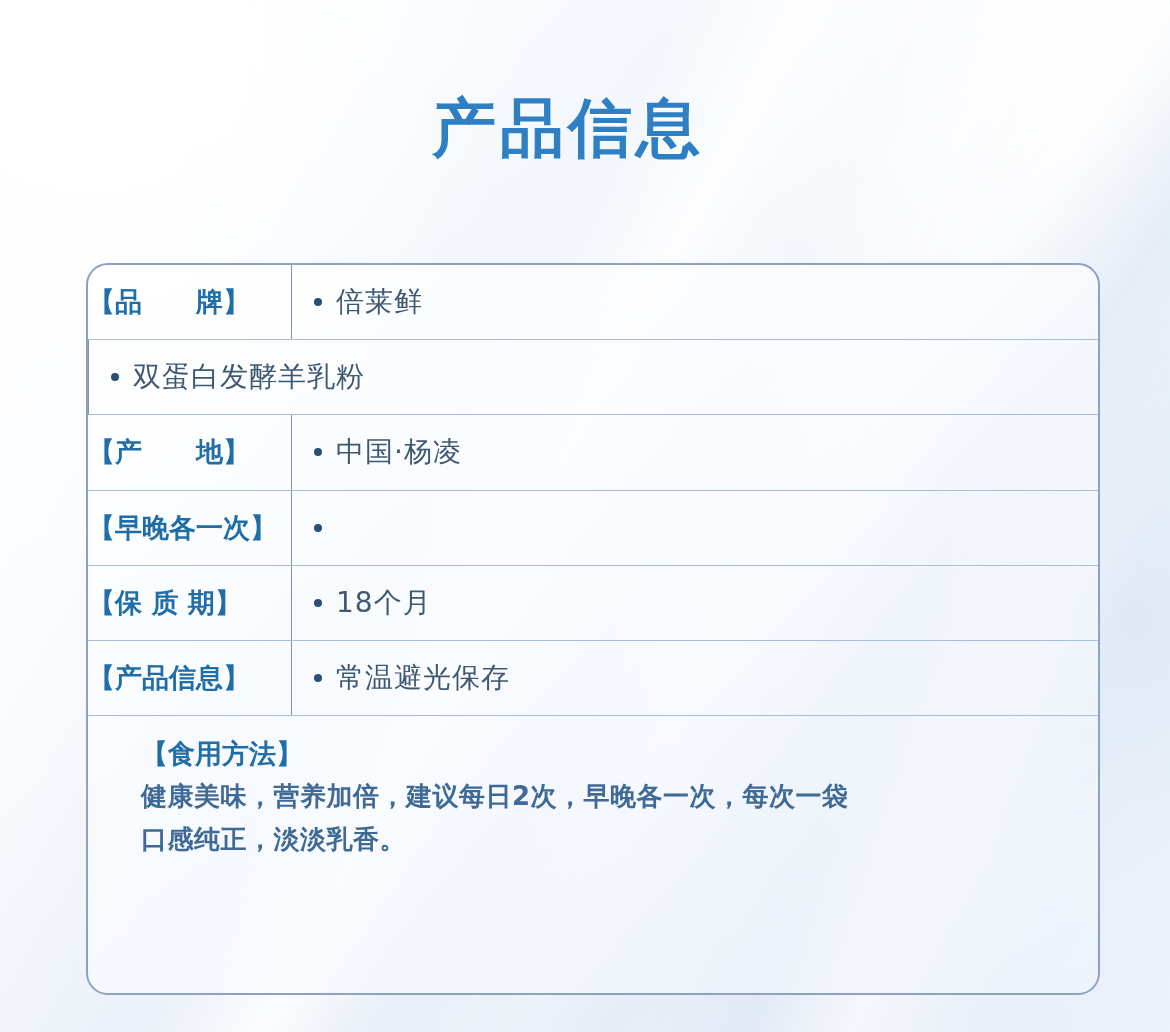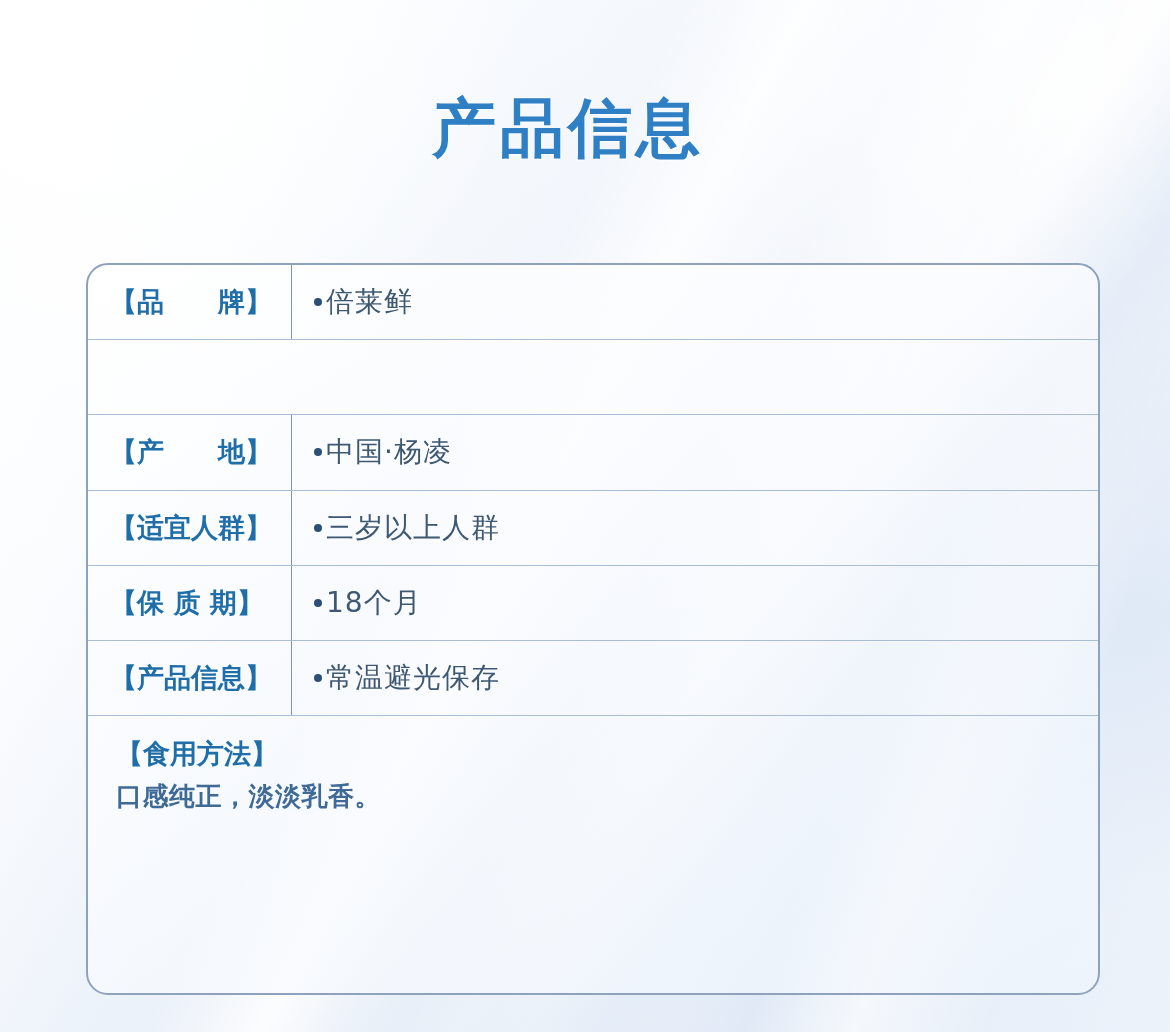--- a/index.html
+++ b/index.html
@@ -85,35 +85,34 @@
     position: relative;
     display: flex;
     align-items: center;
     height: 75.2px;
     border-bottom: 1.6px solid #a9bdd4;
   }
 
   .spec-label {
     width: 203px;
     flex: 0 0 203px;
-    padding-left: 22px;
     padding-right: 16px;
     font-family: "DejaVu Sans", "Liberation Sans", sans-serif;
     font-size: 27px;
     font-weight: bold;
     color: #1f6ea8;
     letter-spacing: 0px;
     white-space: nowrap;
   }
 
   .spec-value {
     flex: 1 1 auto;
     display: flex;
     align-items: center;
-    gap: 4px;
+    gap: 14px;
     padding-left: 22px;
     border-left: 1.6px solid #7e93ae;
     height: 100%;
     font-family: "DejaVu Sans", "Liberation Sans", sans-serif;
     font-size: 28px;
     font-weight: normal;
     color: #3f5872;
     letter-spacing: 1px;
   }
 
@@ -121,21 +120,22 @@
     width: 8px;
     height: 8px;
     border-radius: 50%;
     background: #2b4f76;
     flex: 0 0 8px;
     display: inline-block;
   }
 
   
   #usage-block {
-    padding: 18px 0 0 28px;
+    padding: 18px 0 0 37px;
+    margin-left: 16px;
   }
   #usage-title {
     font-family: "DejaVu Sans", "Liberation Sans", sans-serif;
     font-size: 27px;
     font-weight: bold;
     color: #1f6ea8;
     line-height: 1.5;
   }
   .usage-line {
     font-family: "DejaVu Sans", "Liberation Sans", sans-serif;
@@ -157,35 +157,38 @@
 
   <div class="spec-row">
     <div class="spec-label">【品　　牌】</div>
     <div class="spec-value">
       <span class="bullet"></span>
       <span>倍莱鲜</span>
     </div>
   </div>
 
   <div class="spec-row">
+    <div class="spec-value">
+      <span class="bullet"></span>
+      <span>双蛋白发酵羊乳粉</span>
+    </div>
   </div>
 
   <div class="spec-row">
     <div class="spec-label">【产　　地】</div>
     <div class="spec-value">
       <span class="bullet"></span>
       <span>中国·杨凌</span>
     </div>
   </div>
 
   <div class="spec-row">
-    <div class="spec-label">【适宜人群】</div>
-    <div class="spec-value">
-      <span class="bullet"></span>
-      <span>三岁以上人群</span>
+    <div class="spec-label">【早晚各一次】</div>
+    <div class="spec-value">
+      <span class="bullet"></span>
     </div>
   </div>
 
   <div class="spec-row">
     <div class="spec-label">【保 质 期】</div>
     <div class="spec-value">
       <span class="bullet"></span>
       <span>18个月</span>
     </div>
   </div>
@@ -194,16 +197,17 @@
   <div class="spec-row">
     <div class="spec-label">【产品信息】</div>
     <div class="spec-value">
       <span class="bullet"></span>
       <span>常温避光保存</span>
     </div>
   </div>
 
   <div id="usage-block">
     <div id="usage-title">【食用方法】</div>
+    <div class="usage-line">健康美味，营养加倍，建议每日2次，早晚各一次，每次一袋</div>
     <div class="usage-line">口感纯正，淡淡乳香。</div>
   </div>
 
 </div>
 
 </body></html>

